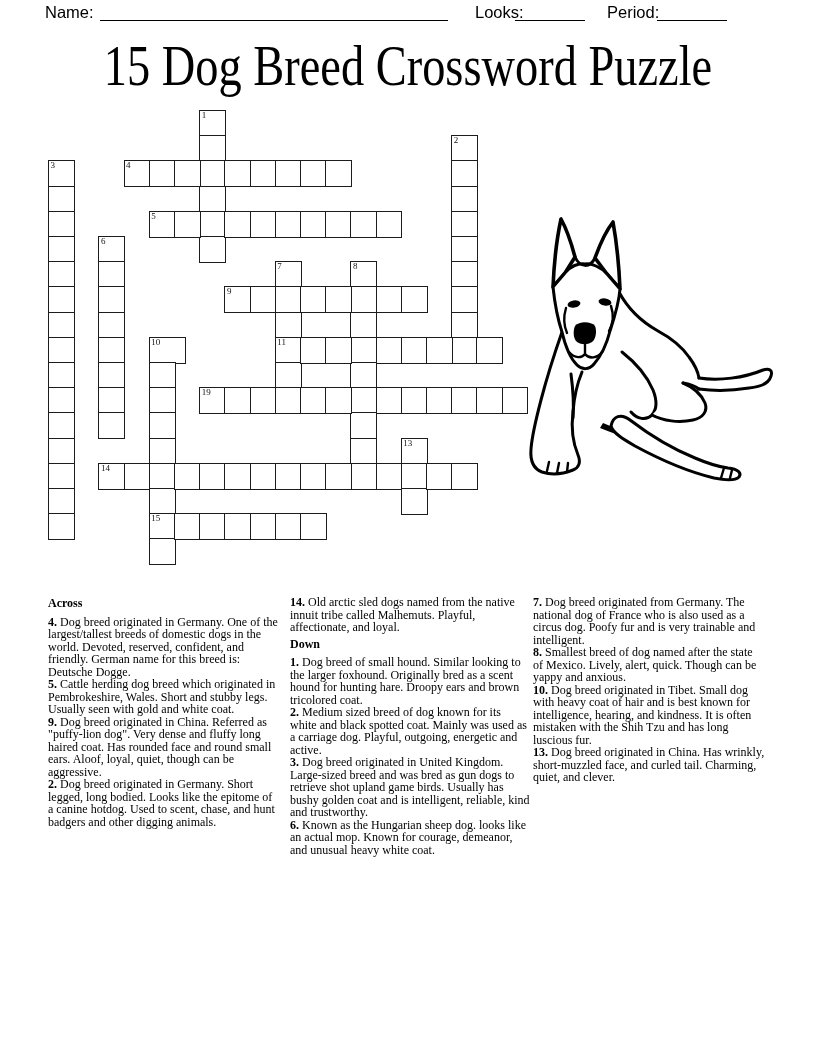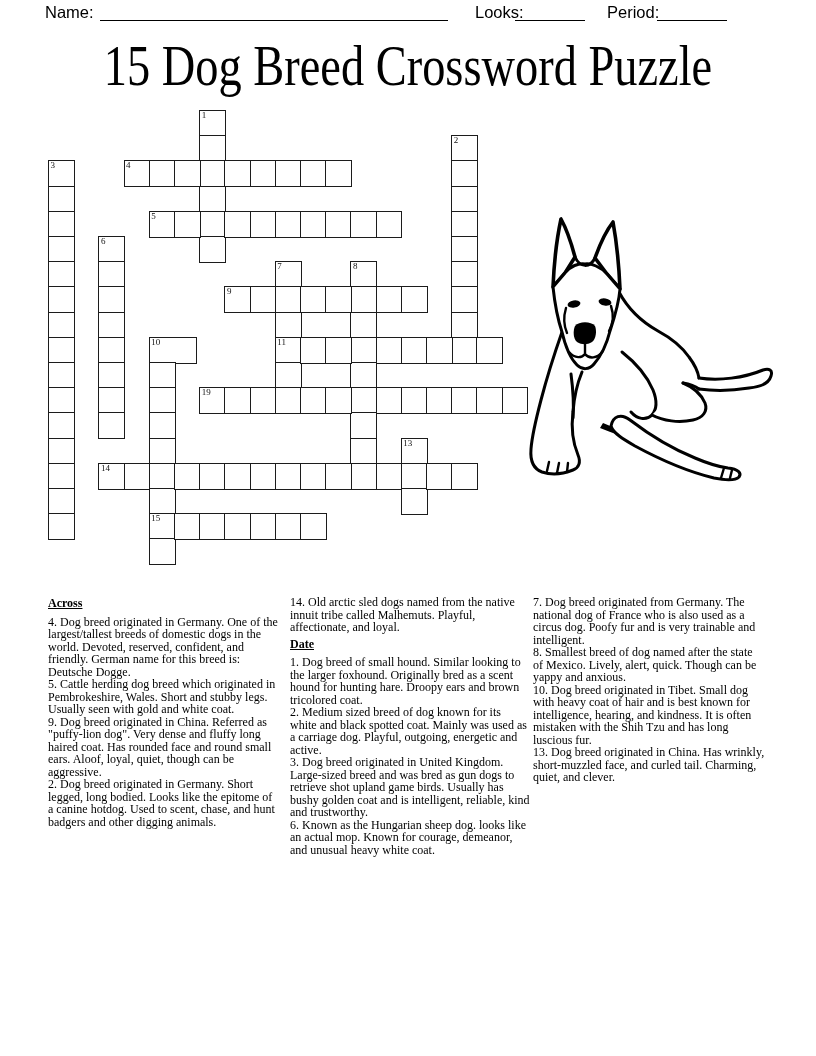--- a/index.html
+++ b/index.html
@@ -26,24 +26,24 @@
   
   .dog{position:absolute;left:527px;top:212px;}
 
   
   .clues{position:absolute;left:48px;top:596px;width:730px;font-size:12px;
          line-height:12.5px;}
   .clue-col{position:absolute;top:0;}
   .clue-col.c0{left:0;width:230px;}
   .clue-col.c1{left:242px;width:240px;}
   .clue-col.c2{left:485px;width:232px;}
-  .clue-heading{font-weight:bold;text-decoration:underline;margin:1px 0 6px 0;}
+  .clue-heading{font-weight:bold;margin:1px 0 6px 0;}
   .clue-heading.mid{margin-top:4px;}
   .clue p{margin:0;}
-  .clue b{font-weight:normal;}
+  .clue b{font-weight:bold;}
 </style>
 </head>
 <body>
 
 <div class="hlabel" style="left:45px">Name:</div>
 <div class="hline" style="left:100px;width:348px"></div>
 <div class="hlabel" style="left:475px">Looks:</div>
 <div class="hline" style="left:515px;width:70px"></div>
 <div class="hlabel" style="left:607px">Period:</div>
 <div class="hline" style="left:657px;width:70px"></div>
@@ -140,21 +140,21 @@
     <div class="cell" style="left: 302.4px; top: 327.6px; width: 26.8px; height: 26.8px; border-color: rgb(28, 28, 28);"></div>
     <div class="cell" style="left: 302.4px; top: 352.8px; width: 26.8px; height: 26.8px; border-color: rgb(28, 28, 28);"></div>
     <div class="cell" style="left: 176.4px; top: 176.4px; width: 26.8px; height: 26.8px; border-color: rgb(28, 28, 28);">
       <span class="cellnum">9</span>
     </div>
     <div class="cell" style="left: 201.6px; top: 176.4px; width: 26.8px; height: 26.8px; border-color: rgb(28, 28, 28);"></div>
     <div class="cell" style="left: 252px; top: 176.4px; width: 26.8px; height: 26.8px; border-color: rgb(28, 28, 28);"></div>
     <div class="cell" style="left: 277.2px; top: 176.4px; width: 26.8px; height: 26.8px; border-color: rgb(28, 28, 28);"></div>
     <div class="cell" style="left: 327.6px; top: 176.4px; width: 26.8px; height: 26.8px; border-color: rgb(28, 28, 28);"></div>
     <div class="cell" style="left: 352.8px; top: 176.4px; width: 26.8px; height: 26.8px; border-color: rgb(28, 28, 28);"></div>
-    <div class="cell" style="left: 100.8px; top: 226.8px; width: 48px; height: 26.8px; border-color: rgb(28, 28, 28);">
+    <div class="cell" style="left: 100.8px; top: 226.8px; width: 37px; height: 26.8px; border-color: rgb(28, 28, 28);">
       <span class="cellnum">10</span>
     </div>
     <div class="cell" style="left: 100.8px; top: 252px; width: 26.8px; height: 26.8px; border-color: rgb(28, 28, 28);"></div>
     <div class="cell" style="left: 100.8px; top: 277.2px; width: 26.8px; height: 26.8px; border-color: rgb(28, 28, 28);"></div>
     <div class="cell" style="left: 100.8px; top: 302.4px; width: 26.8px; height: 26.8px; border-color: rgb(28, 28, 28);"></div>
     <div class="cell" style="left: 100.8px; top: 327.6px; width: 26.8px; height: 26.8px; border-color: rgb(28, 28, 28);"></div>
     <div class="cell" style="left: 100.8px; top: 352.8px; width: 26.8px; height: 26.8px; border-color: rgb(28, 28, 28);"></div>
     <div class="cell" style="left: 100.8px; top: 378px; width: 26.8px; height: 26.8px; border-color: rgb(28, 28, 28);"></div>
     <div class="cell" style="left: 100.8px; top: 403.2px; width: 26.8px; height: 26.8px; border-color: rgb(28, 28, 28);">
       <span class="cellnum">15</span>
@@ -254,21 +254,21 @@
         <p><b>9. </b>Dog breed originated in China. Referred as "puffy-lion dog". Very dense and fluffy long haired coat. Has rounded face and round small ears. Aloof, loyal, quiet, though can be aggressive.</p>
       </div>
       <div class="clue">
         <p><b>2. </b>Dog breed originated in Germany. Short legged, long bodied. Looks like the epitome of a canine hotdog. Used to scent, chase, and hunt badgers and other digging animals.</p>
       </div>
     </div>
     <div class="clue-col c1">
       <div class="clue">
         <p><b>14. </b>Old arctic sled dogs named from the native innuit tribe called Malhemuts. Playful, affectionate, and loyal.</p>
       </div>
-      <div class="clue-heading mid">Date</div>
+      <div class="clue-heading mid">Down</div>
       <div class="clue">
         <p><b>1. </b>Dog breed of small hound. Similar looking to the larger foxhound. Originally bred as a scent hound for hunting hare. Droopy ears and brown tricolored coat.</p>
       </div>
       <div class="clue">
         <p><b>2. </b>Medium sized breed of dog known for its white and black spotted coat. Mainly was used as a carriage dog. Playful, outgoing, energetic and active.</p>
       </div>
       <div class="clue">
         <p><b>3. </b>Dog breed originated in United Kingdom. Large-sized breed and was bred as gun dogs to retrieve shot upland game birds. Usually has bushy golden coat and is intelligent, reliable, kind and trustworthy.</p>
       </div>
       <div class="clue">

